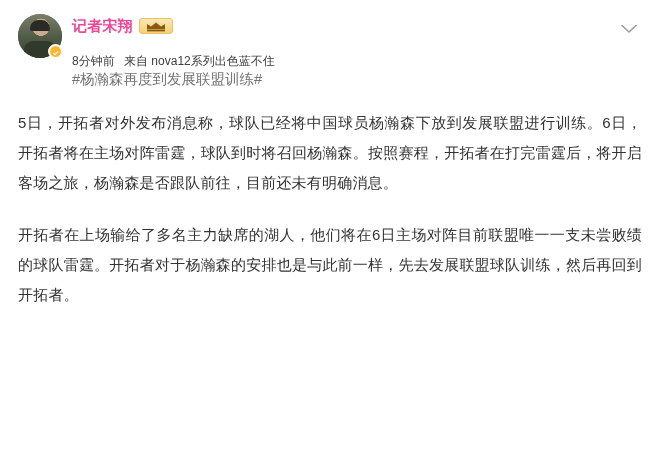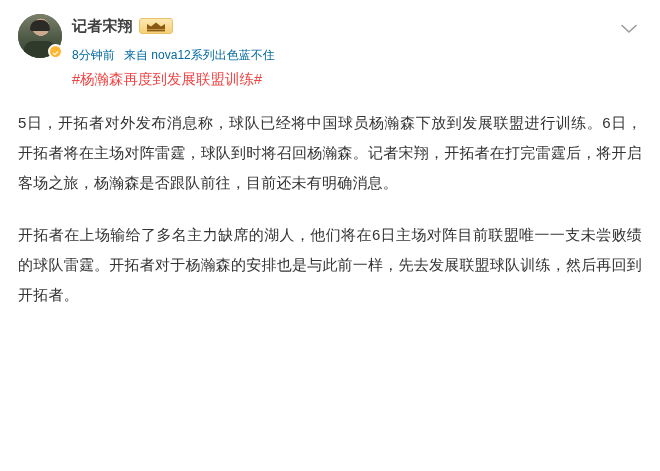--- a/index.html
+++ b/index.html
@@ -97,41 +97,41 @@
     min-width: 0;
     padding-top: 1px;
   }
   .name-row {
     display: flex;
     align-items: center;
     height: 22px;
   }
   .username {
     font-size: 15px;
-    color: #404040;
+    color: #ec4899;
     font-weight: 700;
     letter-spacing: .2px;
   }
   .crown-icon {
     margin-left: 6px;
     width: 34px;
     height: 16px;
     border-radius: 3px;
     background: linear-gradient(180deg, #fde9b4 0%, #f4cf74 100%);
     border: 1px solid #e8c169;
     box-sizing: border-box;
     display: flex;
     align-items: center;
     justify-content: center;
   }
   .crown-icon svg { display: block; }
   .sub-row {
-    margin-top: 10px;
+    margin-top: 16px;
     font-size: 12px;
-    color: #0369a1;
+    color: #404040;
     line-height: 16px;
     white-space: nowrap;
     overflow: hidden;
     text-overflow: ellipsis;
   }
   .sub-row .src {
     margin-left: 6px;
   }
 
   .collapse-btn {
@@ -145,21 +145,21 @@
     cursor: pointer;
   }
   .collapse-btn svg { display: block; }
 
   
   .topic {
     margin-top: 8px;
     margin-left: 54px;
     font-size: 14.5px;
     line-height: 22px;
-    color: #ef4444;
+    color: #737373;
     cursor: pointer;
   }
 
   
   .content {
     margin-top: 18px;
     font-size: 15px;
     line-height: 30px;
     color: #333333;
     letter-spacing: .2px;
@@ -205,17 +205,17 @@
     <div class="collapse-btn">
       <svg width="16" height="10" viewBox="0 0 16 10" aria-hidden="true">
         <path d="M1 1.5 L8 8 L15 1.5" fill="none" stroke="#9b9b9b" stroke-width="1.6" stroke-linecap="round" stroke-linejoin="round"></path>
       </svg>
     </div>
   </div>
 
   <div class="topic">#杨瀚森再度到发展联盟训练#</div>
 
   <div class="content">
-    <p>5日，开拓者对外发布消息称，球队已经将中国球员杨瀚森下放到发展联盟进行训练。6日，开拓者将在主场对阵雷霆，球队到时将召回杨瀚森。记者宋翔，开拓者在打完雷霆后，将开启客场之旅，杨瀚森是否跟队前往，目前还未有明确消息。</p>
+    <p>5日，开拓者对外发布消息称，球队已经将中国球员杨瀚森下放到发展联盟进行训练。6日，开拓者将在主场对阵雷霆，球队到时将召回杨瀚森。按照赛程，开拓者在打完雷霆后，将开启客场之旅，杨瀚森是否跟队前往，目前还未有明确消息。</p>
     <p>开拓者在上场输给了多名主力缺席的湖人，他们将在6日主场对阵目前联盟唯一一支未尝败绩的球队雷霆。开拓者对于杨瀚森的安排也是与此前一样，先去发展联盟球队训练，然后再回到开拓者。</p>
   </div>
 
 </div>
 
 </body></html>

